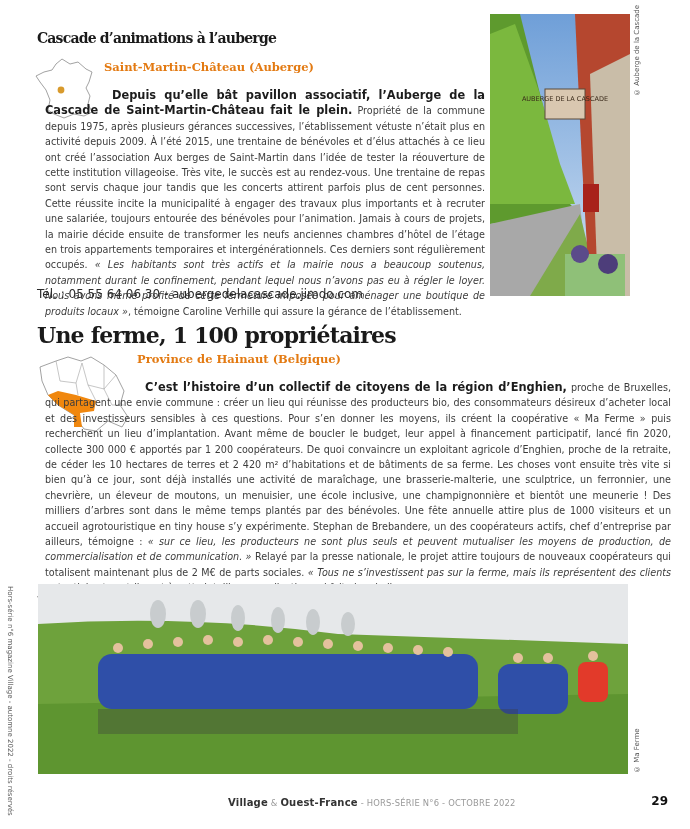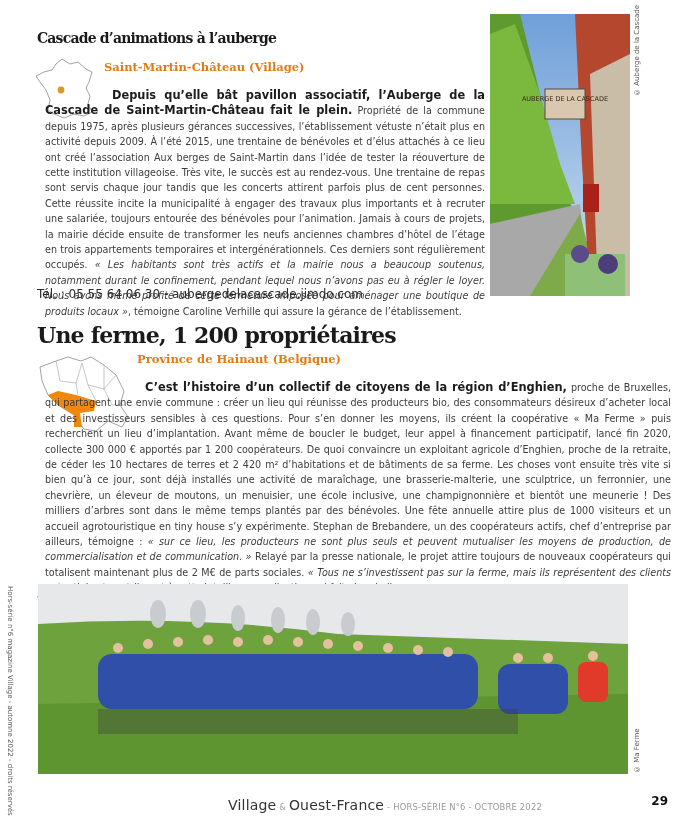--- a/index.html
+++ b/index.html
@@ -10,36 +10,36 @@
   .subtitle { position:absolute; font-family:"DejaVu Serif", serif; font-weight:bold; color:#e37a12; font-size:11.5px; }
   .body-text { position:absolute; font-size:9.6px; line-height:15.4px; color:#3c3c3c; text-align:justify; margin:8px; }
   .body-text b { color:#1c1c1c; font-weight:bold; font-size:11.4px; }
   .body-text i { font-style:italic; }
   .contact { position:absolute; font-size:12px; font-weight:normal; color:#2a2a2a; }
   .map { position:absolute; }
   .photo { position:absolute; overflow:hidden; }
   .credit { position:absolute; font-size:7px; color:#555; writing-mode:vertical-rl; transform:rotate(180deg); white-space:nowrap; }
   .side-note { position:absolute; font-size:7px; color:#555; writing-mode:vertical-rl; white-space:nowrap; }
   .footer { position:absolute; left:228px; top:797px; font-size:8.4px; color:#999; letter-spacing:0.2px; }
-  .footer b { color:#333; font-weight:normal; font-size:14px; }
+  .footer b { color:#333; font-weight:bold; font-size:10px; }
   .page-num { position:absolute; right:22px; top:794px; font-size:12px; font-weight:bold; color:#111;margin-left:48px; }
 </style>
 </head>
 <body>
 
 <h1 class="title t1">Cascade d’animations à l’auberge</h1>
 
 <div class="map" style="left:34px;top:56px;width:66px;height:66px;">
   <svg width="66" height="66" viewBox="0 0 66 66">
     <path d="M28 3 L36 8 L44 6 L52 13 L58 16 L55 26 L52 32 L56 40 L54 48 L58 56 L50 60 L40 58 L30 62 L20 58 L14 54 L16 44 L12 34 L6 26 L2 20 L10 16 L18 14 L22 8 Z" fill="#ffffff" stroke="#8a8a8a" stroke-width="0.8"></path>
     <circle cx="27" cy="34" r="3.4" fill="#d89a2c"></circle>
   </svg>
 </div>
 
-<div class="subtitle" style="left:104px;top:60px;">Saint-Martin-Château (Village)</div>
+<div class="subtitle" style="left:104px;top:60px;">Saint-Martin-Château (Auberge)</div>
 
 <p class="body-text" style="left:37px;top:80px;width:440px;text-indent:67px;">
   <b>Depuis qu’elle bât pavillon associatif, l’Auberge de la Cascade de Saint-Martin-Château fait le plein.</b><span> Propriété de la commune depuis 1975, après plusieurs gérances successives, l’établissement vétuste n’était plus en activité depuis 2009. À l’été 2015, une trentaine de bénévoles et d’élus attachés à ce lieu ont créé l’association Aux berges de Saint-Martin dans l’idée de tester la réouverture de cette institution villageoise. Très vite, le succès est au rendez-vous. Une trentaine de repas sont servis chaque jour tandis que les concerts attirent parfois plus de cent personnes. Cette réussite incite la municipalité à engager des travaux plus importants et à recruter une salariée, toujours entourée des bénévoles pour l’animation. Jamais à cours de projets, la mairie décide ensuite de transformer les neufs anciennes chambres d’hôtel de l’étage en trois appartements temporaires et intergénérationnels. Ces derniers sont régulièrement occupés. </span><i>« Les habitants sont très actifs et la mairie nous a beaucoup soutenus, notamment durant le confinement, pendant lequel nous n’avons pas eu à régler le loyer. Nous avons même profité de cette fermeture imposée pour aménager une boutique de produits locaux »</i><span>, témoigne Caroline Verhille qui assure la gérance de l’établissement.</span>
 </p>
 
 <div class="contact" style="left:37px;top:287px;">Tél. : 05 55 64 06 30 - aubergedelacascade.jimdo.com</div>
 
 <div class="photo" style="left:490px;top:14px;width:140px;height:304px;">
   <svg width="140" height="282" viewBox="0 0 140 282">
     <defs>
@@ -59,21 +59,21 @@
     <text x="75" y="87" font-size="6.5" text-anchor="middle" fill="#3a2a1a" font-family="DejaVu Sans, sans-serif">AUBERGE DE LA CASCADE</text>
     <rect x="93" y="170" width="16" height="28" fill="#a8221a"></rect>
     <rect x="75" y="240" width="60" height="42" fill="#8fc078"></rect>
     <circle cx="90" cy="240" r="9" fill="#5b4b8a"></circle>
     <circle cx="118" cy="250" r="10" fill="#4d3d7a"></circle>
   </svg>
 </div>
 
 <div class="credit" style="left:633px;top:16px;height:80px;">© Auberge de la Cascade</div>
 
-<h1 class="title t2">Une ferme, 1 200 propriétaires</h1>
+<h1 class="title t2">Une ferme, 1 100 propriétaires</h1>
 
 <div class="map" style="left:36px;top:355px;width:95px;height:80px;">
   <svg width="95" height="80" viewBox="0 0 95 80">
     <path d="M4 12 L20 6 L32 2 L45 6 L55 2 L68 10 L80 20 L88 36 L84 50 L92 62 L86 72 L72 66 L60 76 L48 74 L38 60 L22 50 L12 40 L6 26 Z" fill="#ffffff" stroke="#8a8a8a" stroke-width="0.8"></path>
     <path d="M12 40 L22 50 L38 60 L38 72 L46 72 L44 58 L58 56 L60 46 L40 40 L22 36 Z" fill="#f0870e"></path>
     <path d="M20 6 L24 26 L40 28 L46 8 M46 8 L52 30 L68 34 L68 10 M40 28 L42 40 M52 30 L60 46 M68 34 L80 20 M68 34 L76 50 L88 50" fill="none" stroke="#a0a0a0" stroke-width="0.6"></path>
   </svg>
 </div>
 
 <div class="subtitle" style="left:137px;top:352px;">Province de Hainaut (Belgique)</div>

